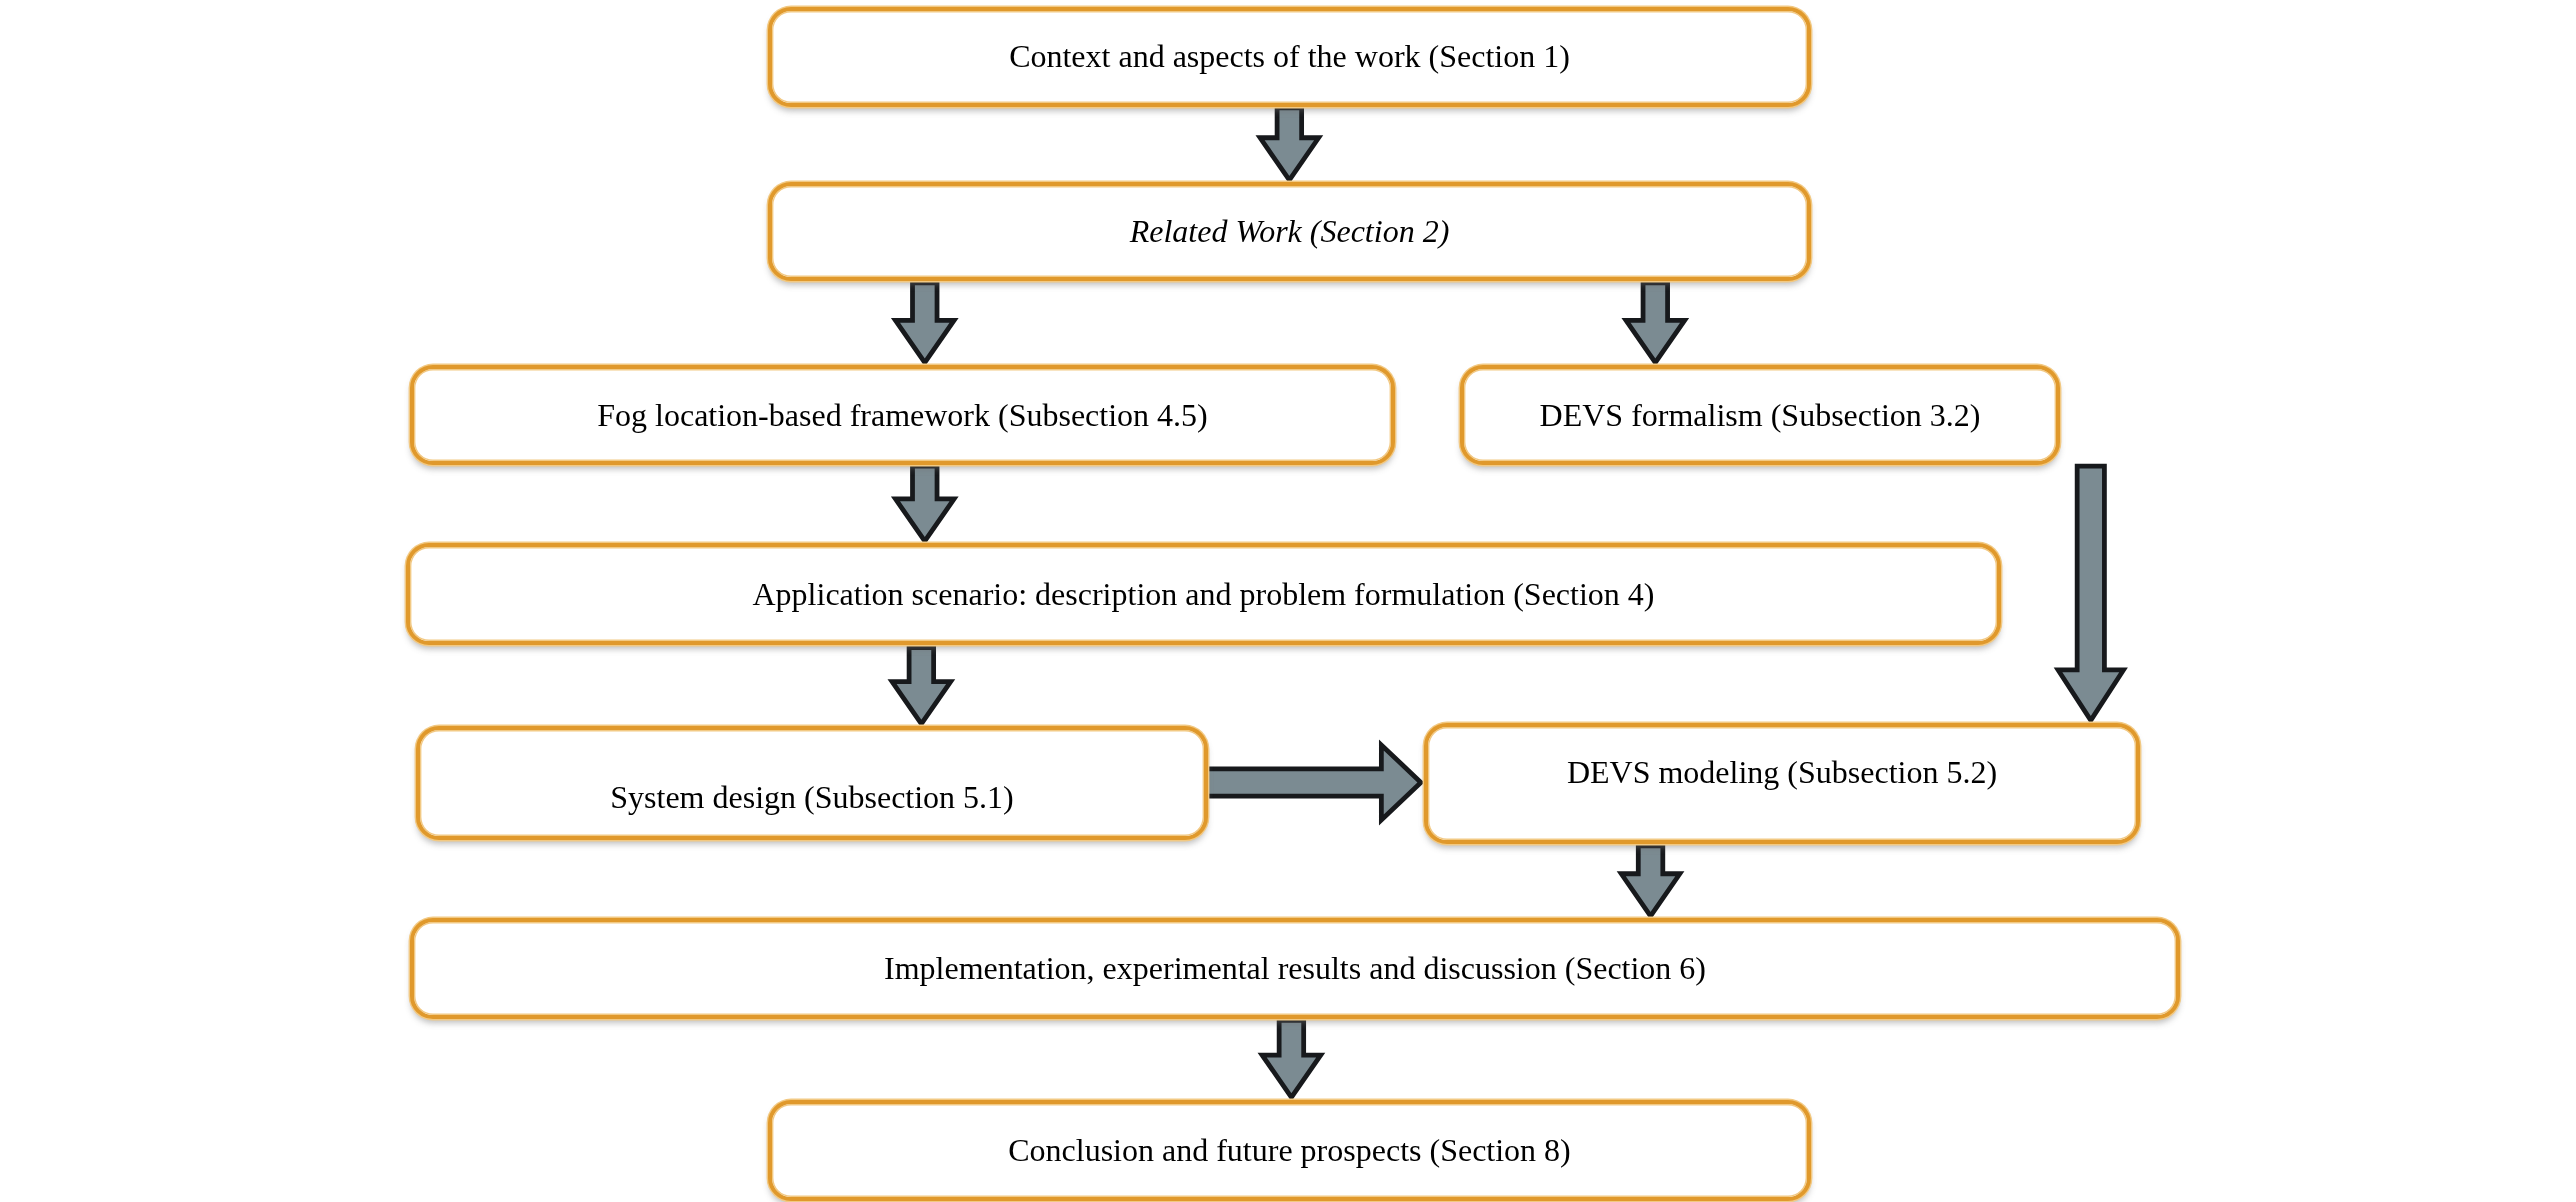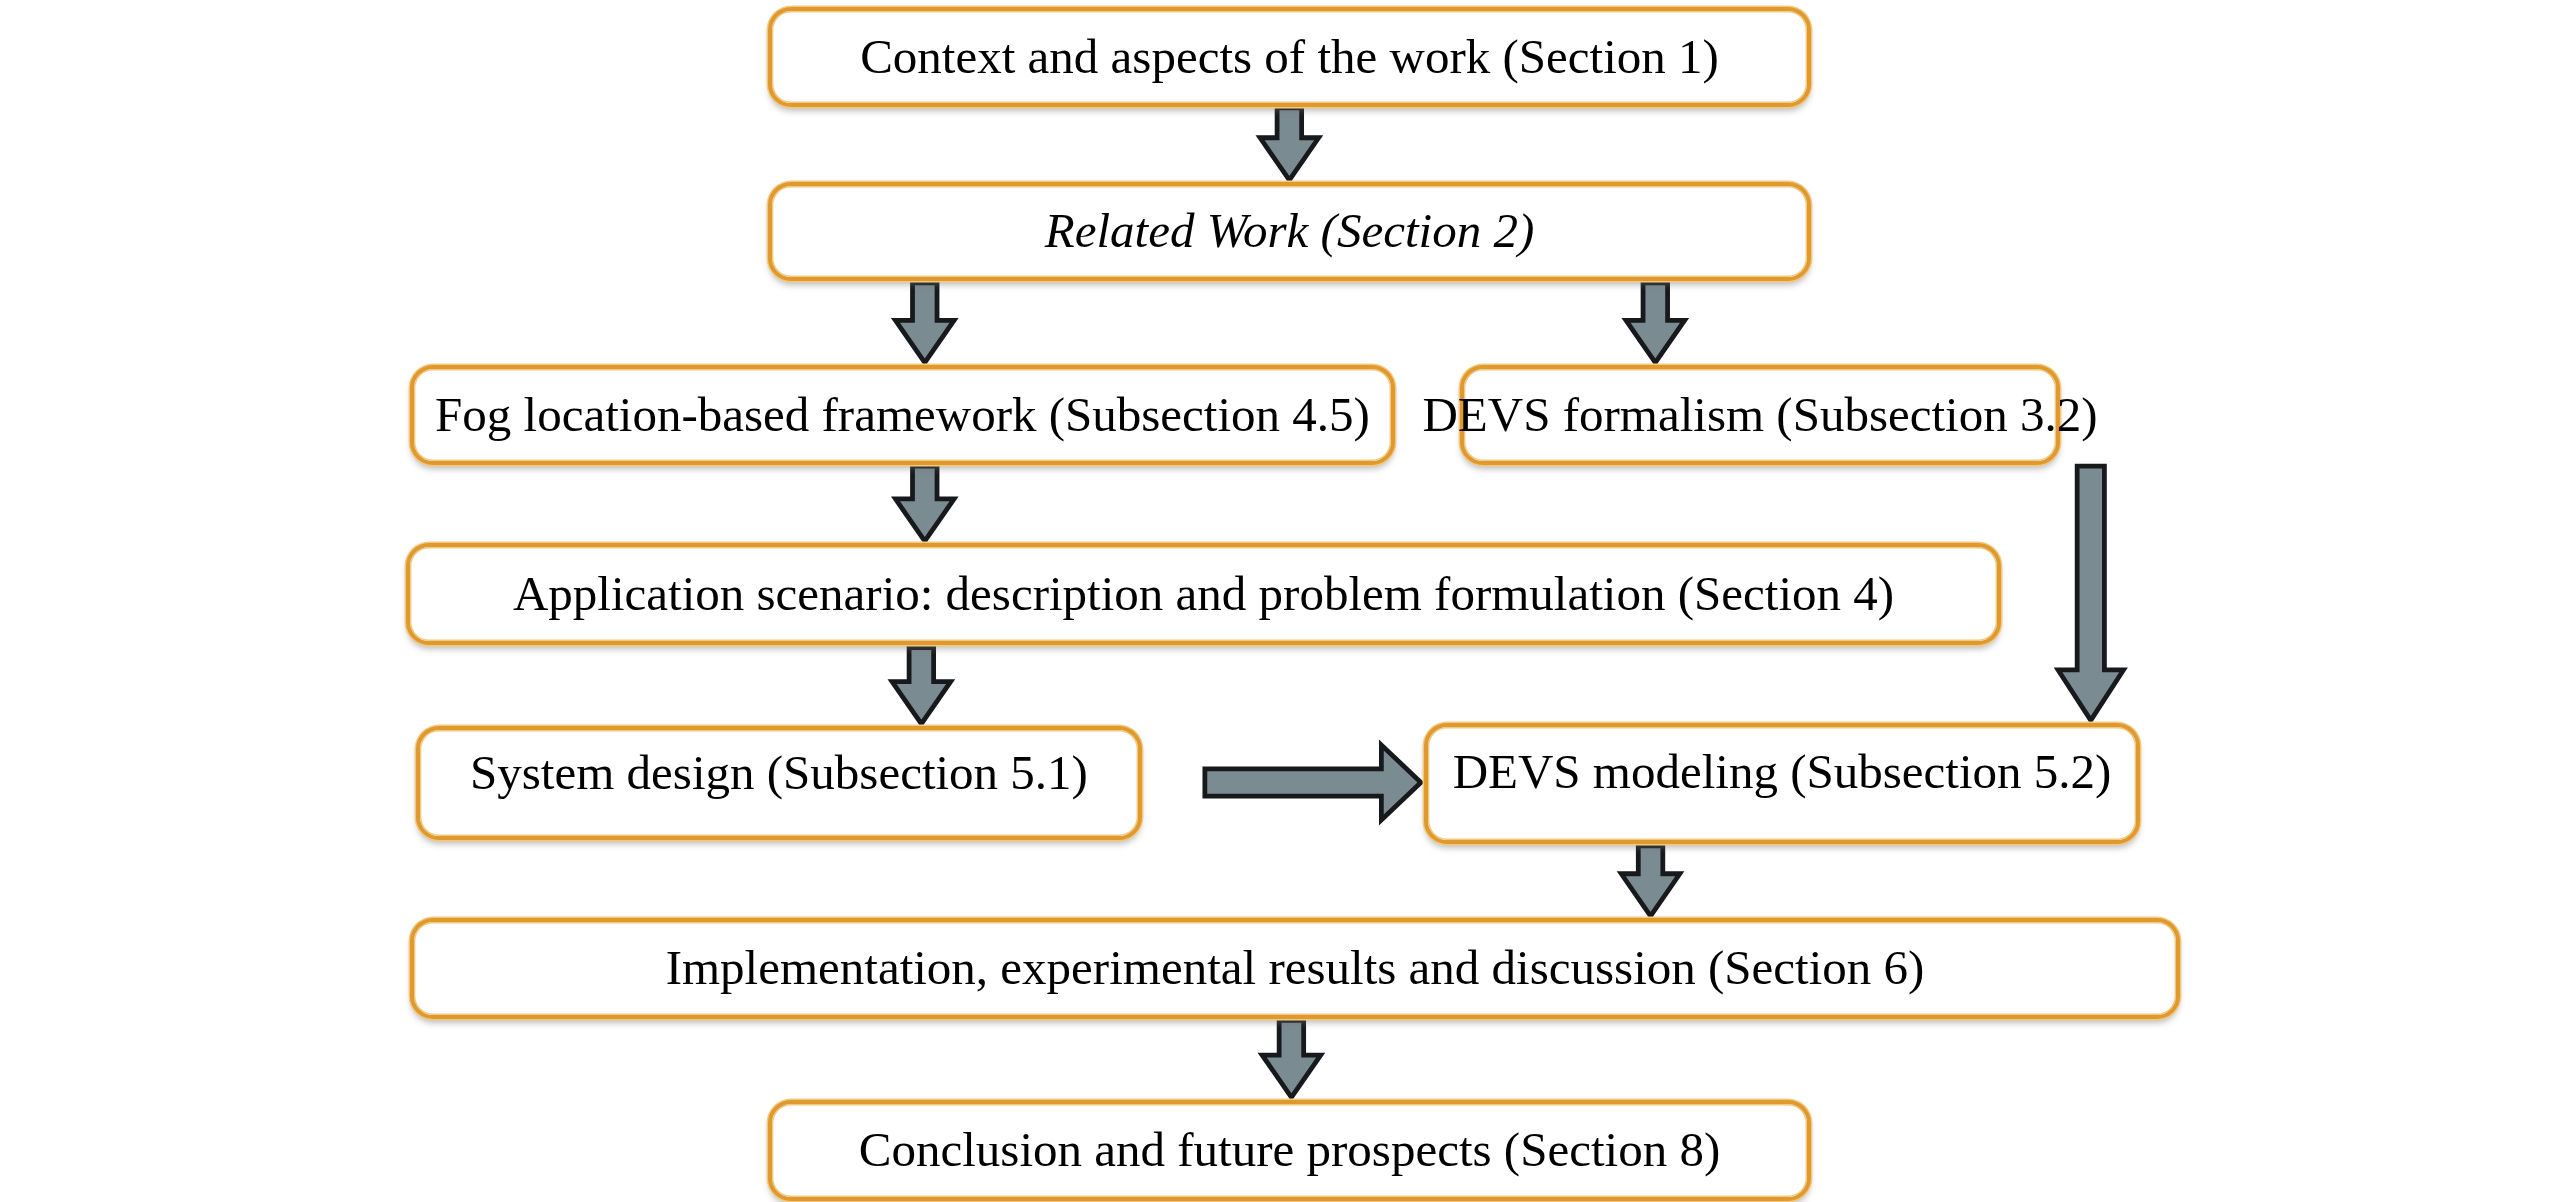--- a/index.html
+++ b/index.html
@@ -32,31 +32,31 @@
       0 0 0 1.4px #f2c983,
       inset 0 0 0 1.4px #f2c983,
       0 4.8px 6.1px -1.4px rgba(110,110,110,0.45);
     display: flex;
     align-items: center;
     justify-content: center;
     text-align: center;
   }
   .flow-label {
     color: var(--text-color, #000000);
-    font-size: 49px;
+    font-size: 32px;
     line-height: 1.15;
     white-space: nowrap;
   }
   
   #box-section1      { left:768px; top:6.8px;   width:1043px; height:100px; }
   #box-section2      { left:768px; top:182px;  width:1043px; height:99px;font-style:italic; }
   #box-subsection31  { left:410px;  top:365px;  width:985px; height:100px; }
   #box-subsection32  { left:1460px; top:365px;  width:600px; height:100px; }
   #box-section4      { left:406px;  top:543px;  width:1595px; height:102px;text-align:right; }
-  #box-subsection51  { left:416px;  top:726px; width:726px; height:114px; padding-bottom:20.4px; }
+  #box-subsection51  { left:416px;  top:726px; width:792px; height:114px; padding-bottom:20.4px;align-items:flex-end; }
   #box-subsection52  { left:1424px; top:723px; width:716px; height:121px; padding-bottom:23px; }
   #box-section6      { left:410px;  top:918px; width:1770px; height:101px; }
   #box-section7      { left:768px; top:1100px; width:1043px; height:101px; }
 
   .block-arrow {
     fill: var(--arrow-fill, #7b8b92);
     stroke: var(--arrow-outline, #17191c);
     stroke-width: 7;
     stroke-linejoin: miter;
   }

